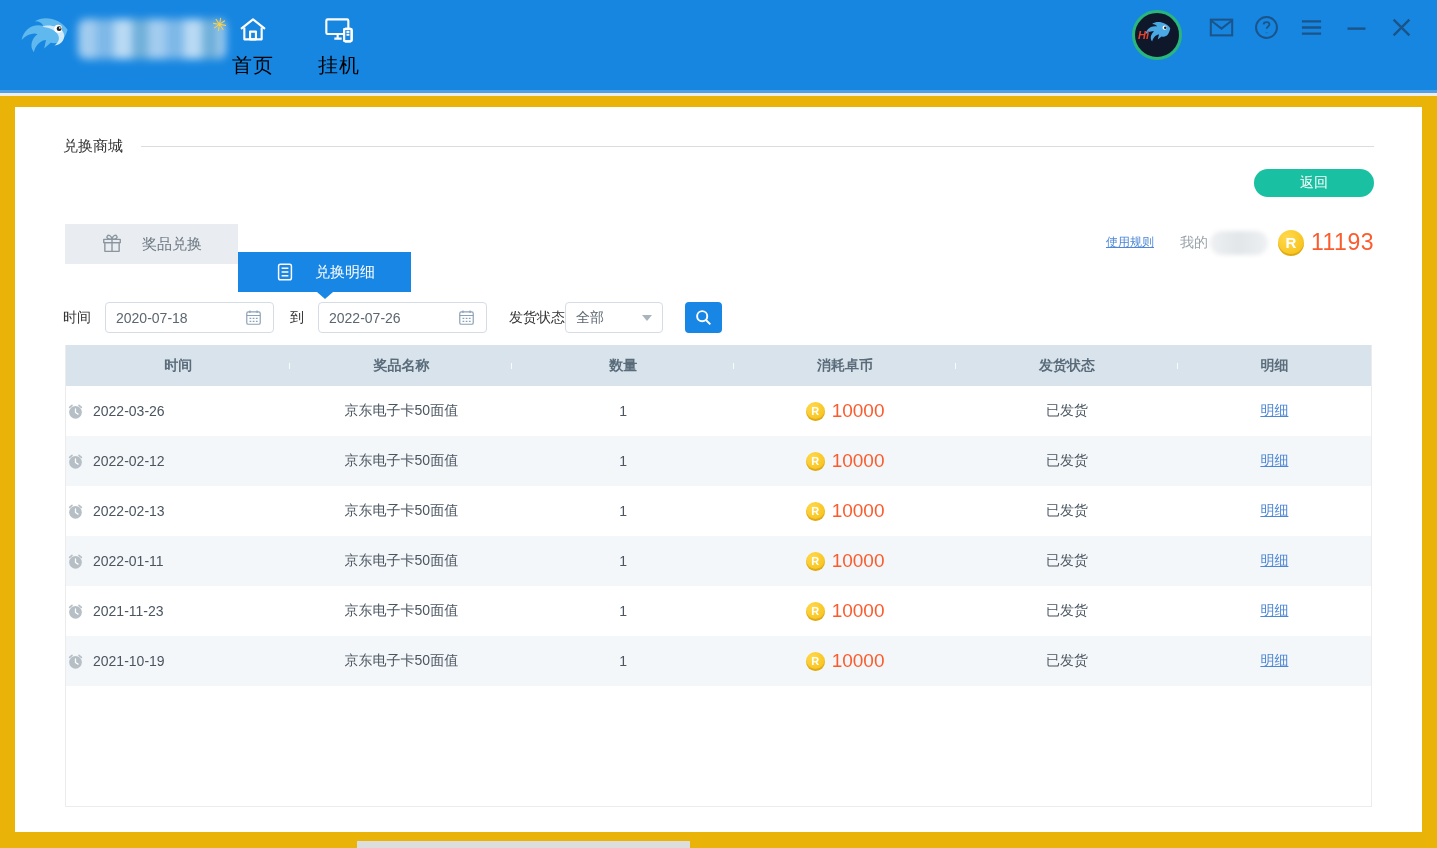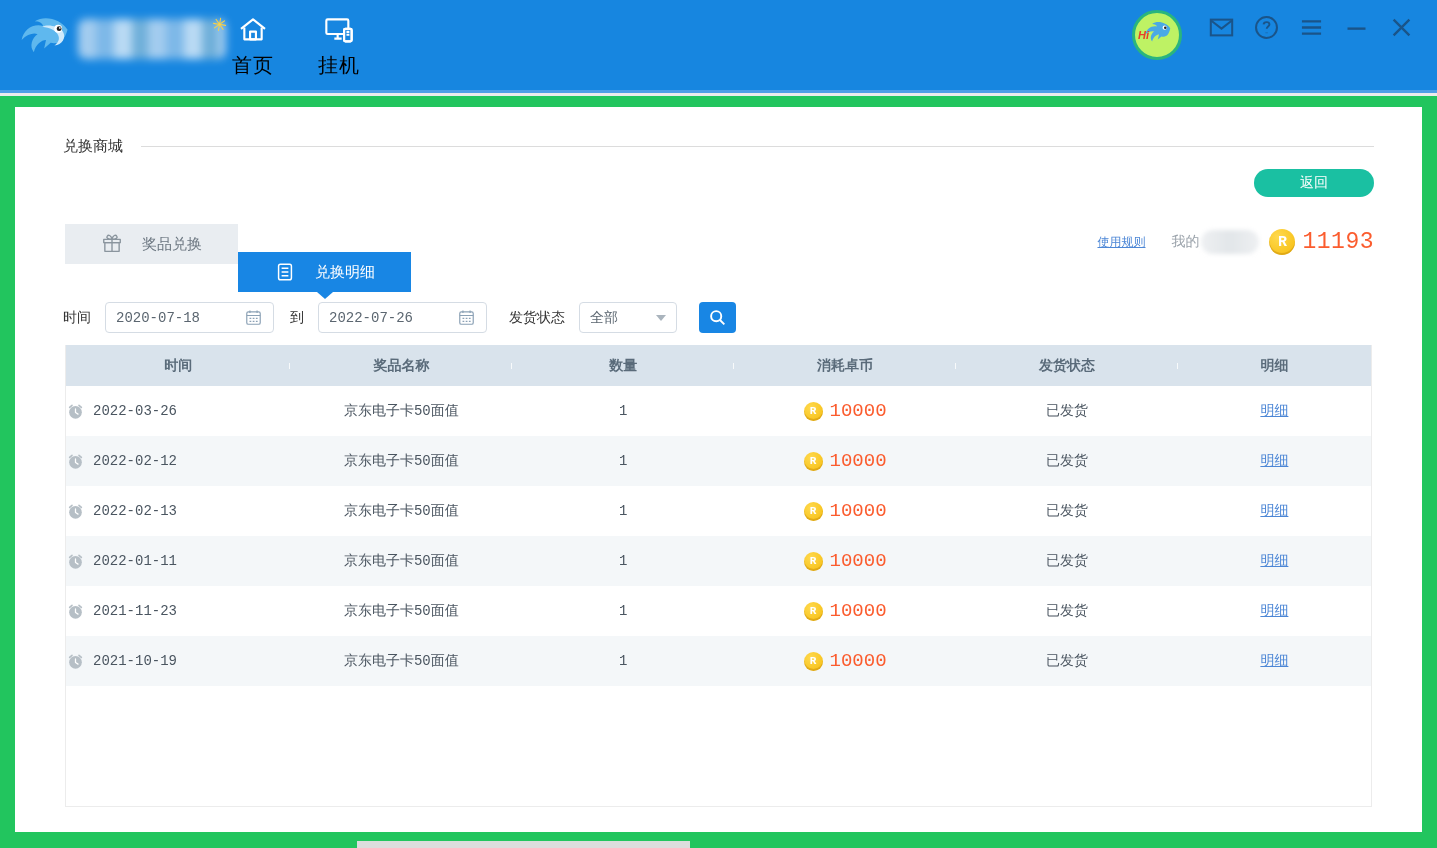--- a/index.html
+++ b/index.html
@@ -25,30 +25,30 @@
   .logo-spark { position:absolute; left:196px; top:6px; color:#ffd23e; font-size:18px; transform:rotate(10deg); }
 
   .nav { position:absolute; left:222px; top:14px; display:flex; gap:24px; }
   .nav-item { width:62px; display:flex; flex-direction:column; align-items:center; gap:6px; cursor:pointer; }
   .nav-item svg { width:32px; height:32px; }
   .nav-item .nav-label { color:#000000; font-size:20px; letter-spacing:1px; }
 
   .tb-right { position:absolute; right:22px; top:0; height:93px; display:flex; align-items:flex-start; }
   .avatar {
     width:50px; height:50px; border-radius:50%; margin:10px 26px 0 0;
-    background:#bef264; border:3px solid #2ab57d; position:relative; overflow:hidden;
+    background:#0f172a; border:3px solid #2ab57d; position:relative; overflow:hidden;
   }
   .avatar svg { width:40px; height:40px; position:absolute; right:0px; top:4px; }
   .avatar .hi { position:absolute; left:3px; top:16px; color:#e8402a; font-size:11px; font-weight:bold; font-style:italic; }
   .tb-icons { display:flex; align-items:center; gap:18px; margin-top:14px; }
   .tb-icon { width:27px; height:27px; cursor:pointer; display:flex; align-items:center; justify-content:center; }
   .tb-icon svg { width:27px; height:27px; }
 
   
-  .content { position:absolute; top:96px; left:0; right:0; bottom:0; background:#22c55e;font-family:Liberation Mono, monospace; }
+  .content { position:absolute; top:96px; left:0; right:0; bottom:0; background:#eab308; }
   .panel { position:absolute; left:15px; right:15px; top:11px; bottom:16px; background:#ffffff; }
 
   .section-head { position:absolute; left:48px; right:48px; top:30px; display:flex; align-items:center; }
   .section-title { font-size:15px; color:#333; white-space:nowrap; }
   .section-rule { flex:1; height:1px; background:#dcdcdc; margin-left:18px; }
 
   .back-btn {
     position:absolute; right:48px; top:62px; width:120px; height:28px; border:none;
     background:#1ac0a2; color:#fff; font-size:14px; border-radius:14px; cursor:pointer;
     font-family:inherit;
@@ -91,21 +91,21 @@
     width:169px; height:31px; border:1px solid #d5dce4; border-radius:4px; background:#fff;
     display:flex; align-items:center; padding:0 10px; margin-left:14px; color:#5b6670; font-size:14px;
     cursor:pointer;
   }
   .date-box .dval { flex:1; }
   .date-box svg { width:19px; height:19px; }
   .to-label { margin-left:16px; font-size:14px; color:#333; }
   .status-label { margin-left:22px; }
   .select-box {
     width:98px; height:31px; border:1px solid #d5dce4; border-radius:4px; background:#fff;
-    display:flex; align-items:center; padding:0 10px; margin-left:14px; color:#5b6670; font-size:14px;
+    display:flex; align-items:center; padding:0 10px; color:#5b6670; font-size:14px;
     cursor:pointer;
   }
   .select-box .sval { flex:1; }
   .caret-down {
     width:0; height:0; border-left:5px solid transparent; border-right:5px solid transparent;
     border-top:6px solid #aab4bd;
   }
   .search-btn {
     width:37px; height:31px; margin-left:22px; border:none; border-radius:4px;
     background:#1886e4; cursor:pointer; display:flex; align-items:center; justify-content:center;

